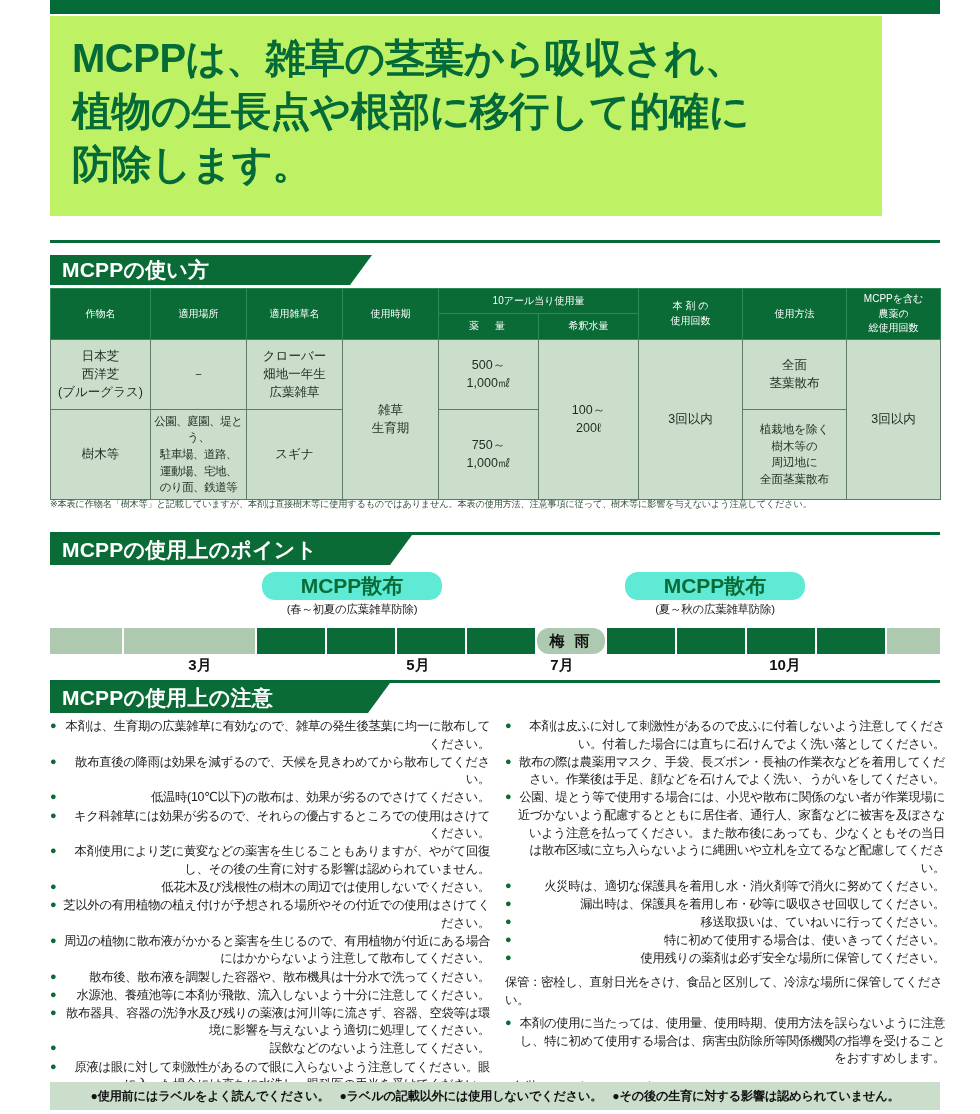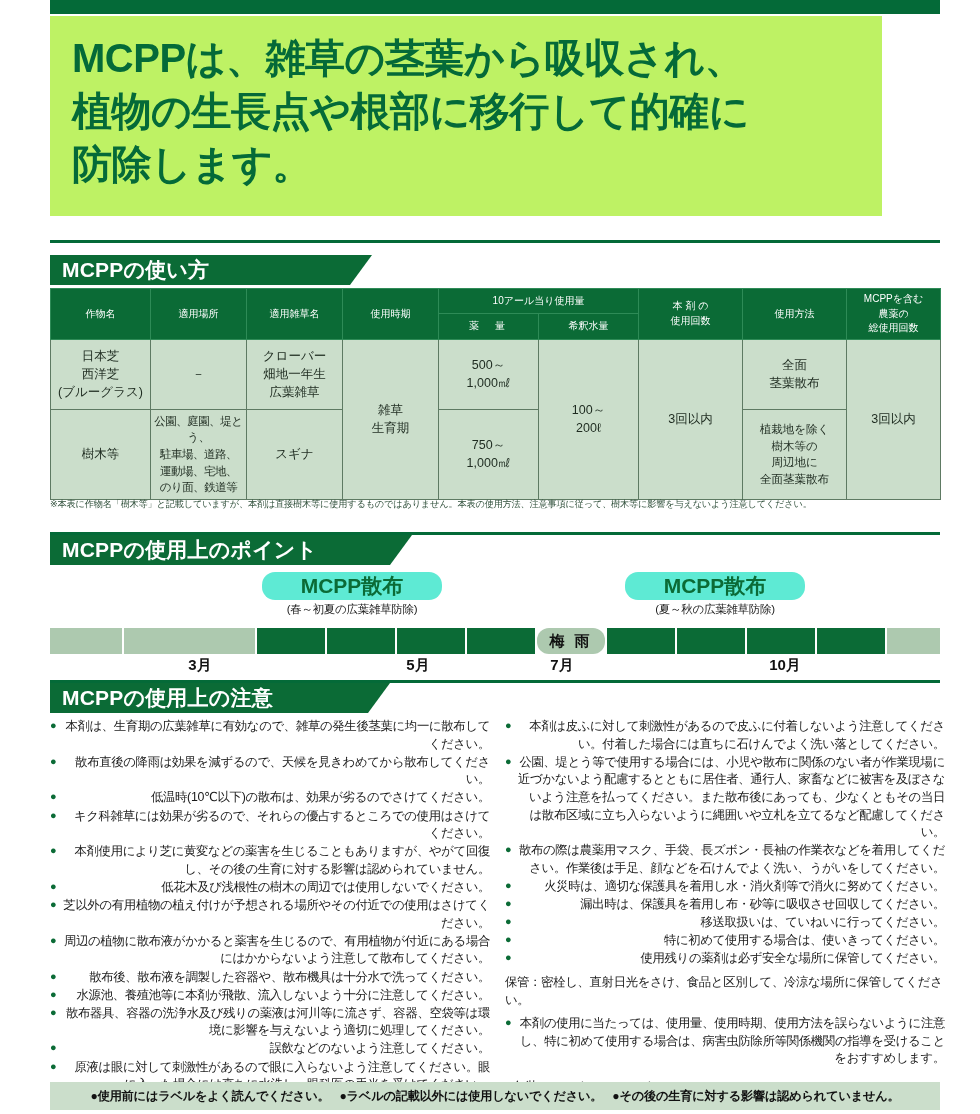--- a/index.html
+++ b/index.html
@@ -354,22 +354,22 @@
         <div class="bullet-item">芝以外の有用植物の植え付けが予想される場所やその付近での使用はさけてください。</div>
         <div class="bullet-item">周辺の植物に散布液がかかると薬害を生じるので、有用植物が付近にある場合にはかからないよう注意して散布してください。</div>
         <div class="bullet-item">散布後、散布液を調製した容器や、散布機具は十分水で洗ってください。</div>
         <div class="bullet-item">水源池、養殖池等に本剤が飛散、流入しないよう十分に注意してください。</div>
         <div class="bullet-item">散布器具、容器の洗浄水及び残りの薬液は河川等に流さず、容器、空袋等は環境に影響を与えないよう適切に処理してください。</div>
         <div class="bullet-item">誤飲などのないよう注意してください。</div>
         <div class="bullet-item">原液は眼に対して刺激性があるので眼に入らないよう注意してください。眼に入った場合には直ちに水洗し、眼科医の手当を受けてください。</div>
       </div>
     <div class="col col-right" id="col-right">
         <div class="bullet-item">本剤は皮ふに対して刺激性があるので皮ふに付着しないよう注意してください。付着した場合には直ちに石けんでよく洗い落としてください。</div>
+        <div class="bullet-item">散布の際は農薬用マスク、手袋、長ズボン・長袖の作業衣などを着用してください。作業後は手足、顔などを石けんでよく洗い、うがいをしてください。</div>
         <div class="bullet-item">公園、堤とう等で使用する場合には、小児や散布に関係のない者が作業現場に近づかないよう配慮するとともに居住者、通行人、家畜などに被害を及ぼさないよう注意を払ってください。また散布後にあっても、少なくともその当日は散布区域に立ち入らないように縄囲いや立札を立てるなど配慮してください。</div>
-        <div class="bullet-item">散布の際は農薬用マスク、手袋、長ズボン・長袖の作業衣などを着用してください。作業後は手足、顔などを石けんでよく洗い、うがいをしてください。</div>
         <div class="bullet-item">火災時は、適切な保護具を着用し水・消火剤等で消火に努めてください。</div>
         <div class="bullet-item">漏出時は、保護具を着用し布・砂等に吸収させ回収してください。</div>
         <div class="bullet-item">移送取扱いは、ていねいに行ってください。</div>
         <div class="bullet-item">特に初めて使用する場合は、使いきってください。</div>
         <div class="bullet-item">使用残りの薬剤は必ず安全な場所に保管してください。</div>
         <div class="plain-item">保管：密栓し、直射日光をさけ、食品と区別して、冷涼な場所に保管してください。</div>
         <div class="bullet-item">本剤の使用に当たっては、使用量、使用時期、使用方法を誤らないように注意し、特に初めて使用する場合は、病害虫防除所等関係機関の指導を受けることをおすすめします。</div>
         <div class="square-item">包装／100㎖×60　500㎖×20　5ℓ×4</div>
       </div>
   </div>

